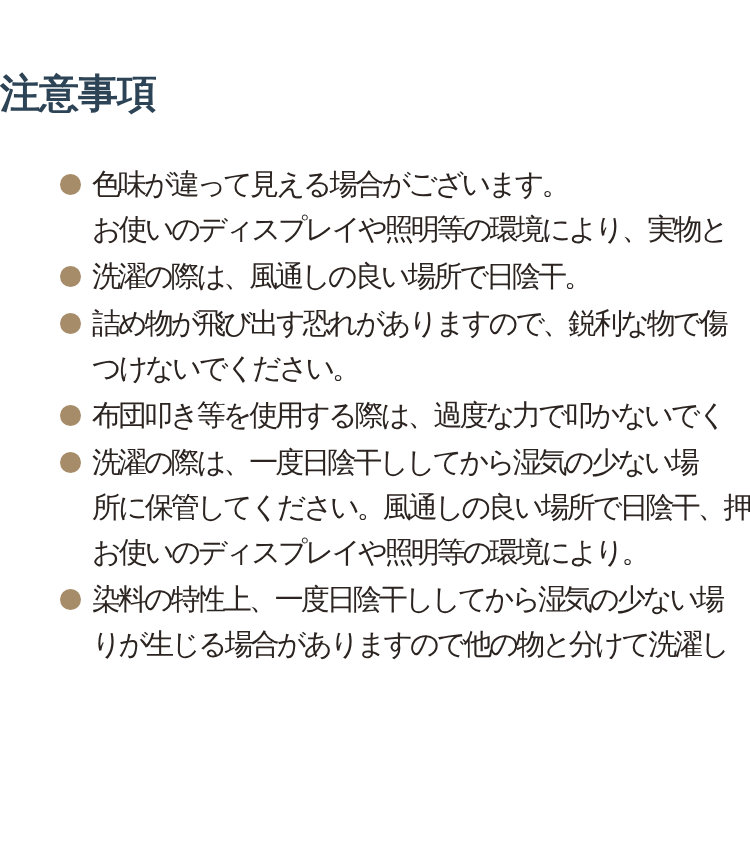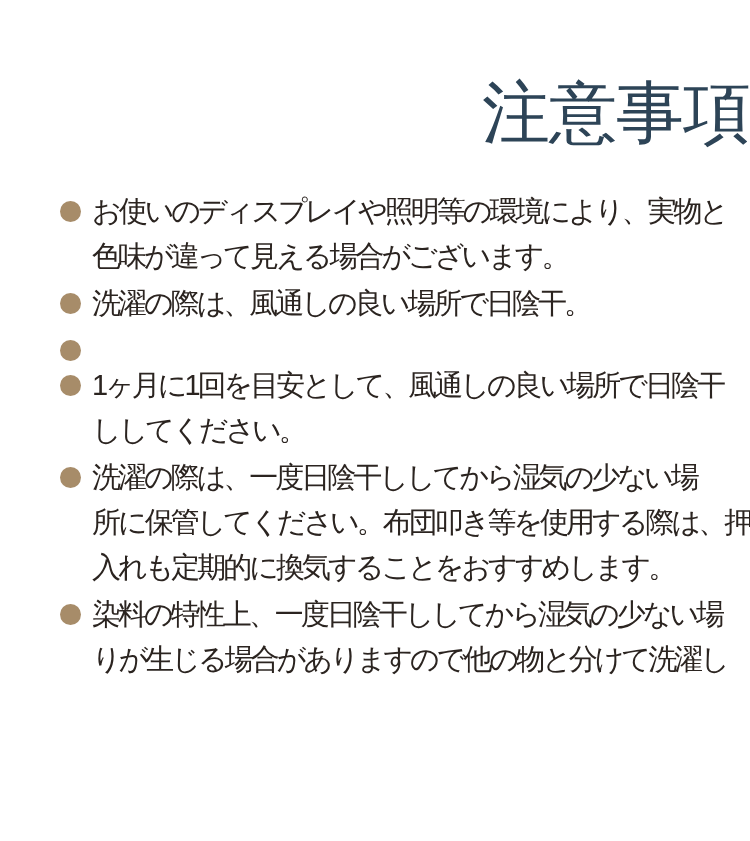--- a/index.html
+++ b/index.html
@@ -17,24 +17,24 @@
     --text-color: #2b2420;
   }
   .page {
     width: 750px;
     height: 841px;
     background: #ffffff;
     position: relative;
   }
   .title {
     padding-top: 34px;
-    text-align: right;
-    font-size: 68px;
+    text-align: left;
+    font-size: 40px;
     line-height: 64px;
-    font-weight: 400;
+    font-weight: 700;
     letter-spacing: -1px;
     color: var(--title-color);
   }
   .notice-list {
     margin: 37px 30px 0 60px;
     padding: 0;
     list-style: none;
   }
   .notice-item {
     display: flex;
@@ -64,48 +64,49 @@
 </head>
 <body style="--title-color: #2d4457; --bullet-color: #a78c69; --text-color: #2b2420; background: rgb(255, 255, 255);">
 
 <div class="page">
   <h1 class="title">注意事項</h1>
 
   <ul class="notice-list">
       <li class="notice-item">
         <span class="bullet"></span>
         <div class="item-lines">
+          <span class="notice-line">色味が違って見える場合がございます。</span>
           <span class="notice-line">お使いのディスプレイや照明等の環境により、実物と</span>
-          <span class="notice-line">色味が違って見える場合がございます。</span>
         </div>
       </li>
       <li class="notice-item">
         <span class="bullet"></span>
         <div class="item-lines">
           <span class="notice-line">洗濯の際は、風通しの良い場所で日陰干。</span>
         </div>
       </li>
       <li class="notice-item">
         <span class="bullet"></span>
         <div class="item-lines">
+          <span class="notice-line">詰め物が飛び出す恐れがありますので、鋭利な物で傷</span>
+          <span class="notice-line">つけないでください。</span>
         </div>
       </li>
       <li class="notice-item">
         <span class="bullet"></span>
         <div class="item-lines">
-          <span class="notice-line">1ヶ月に1回を目安として、風通しの良い場所で日陰干</span>
-          <span class="notice-line">ししてください。</span>
+          <span class="notice-line">布団叩き等を使用する際は、過度な力で叩かないでく</span>
         </div>
       </li>
       <li class="notice-item">
         <span class="bullet"></span>
         <div class="item-lines">
           <span class="notice-line">洗濯の際は、一度日陰干ししてから湿気の少ない場</span>
-          <span class="notice-line">所に保管してください。布団叩き等を使用する際は、押</span>
-          <span class="notice-line">入れも定期的に換気することをおすすめします。</span>
+          <span class="notice-line">所に保管してください。風通しの良い場所で日陰干、押</span>
+          <span class="notice-line">お使いのディスプレイや照明等の環境により。</span>
         </div>
       </li>
       <li class="notice-item">
         <span class="bullet"></span>
         <div class="item-lines">
           <span class="notice-line">染料の特性上、一度日陰干ししてから湿気の少ない場</span>
           <span class="notice-line">りが生じる場合がありますので他の物と分けて洗濯し</span>
         </div>
       </li>
     </ul>

